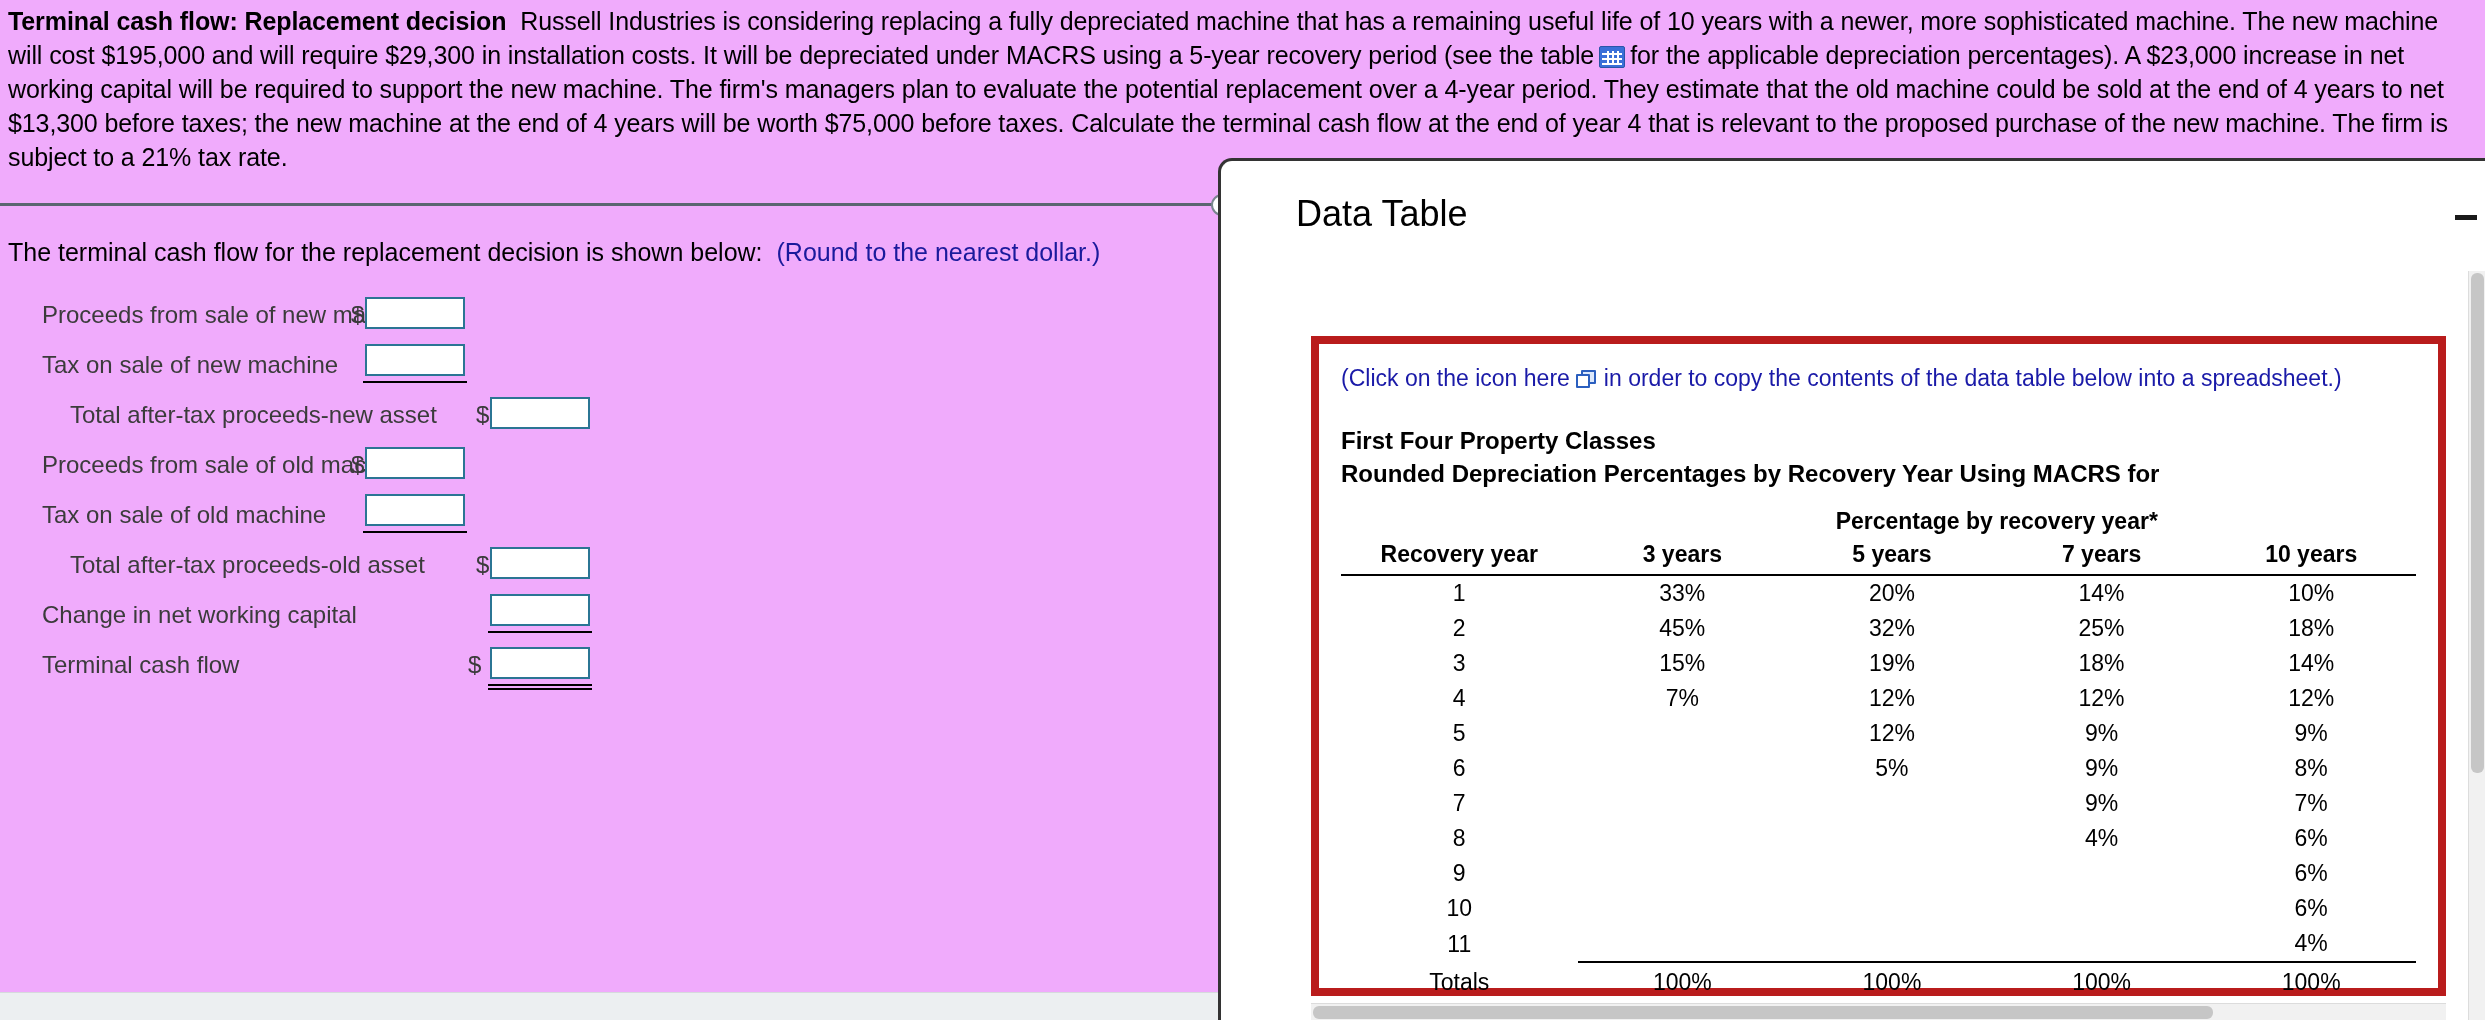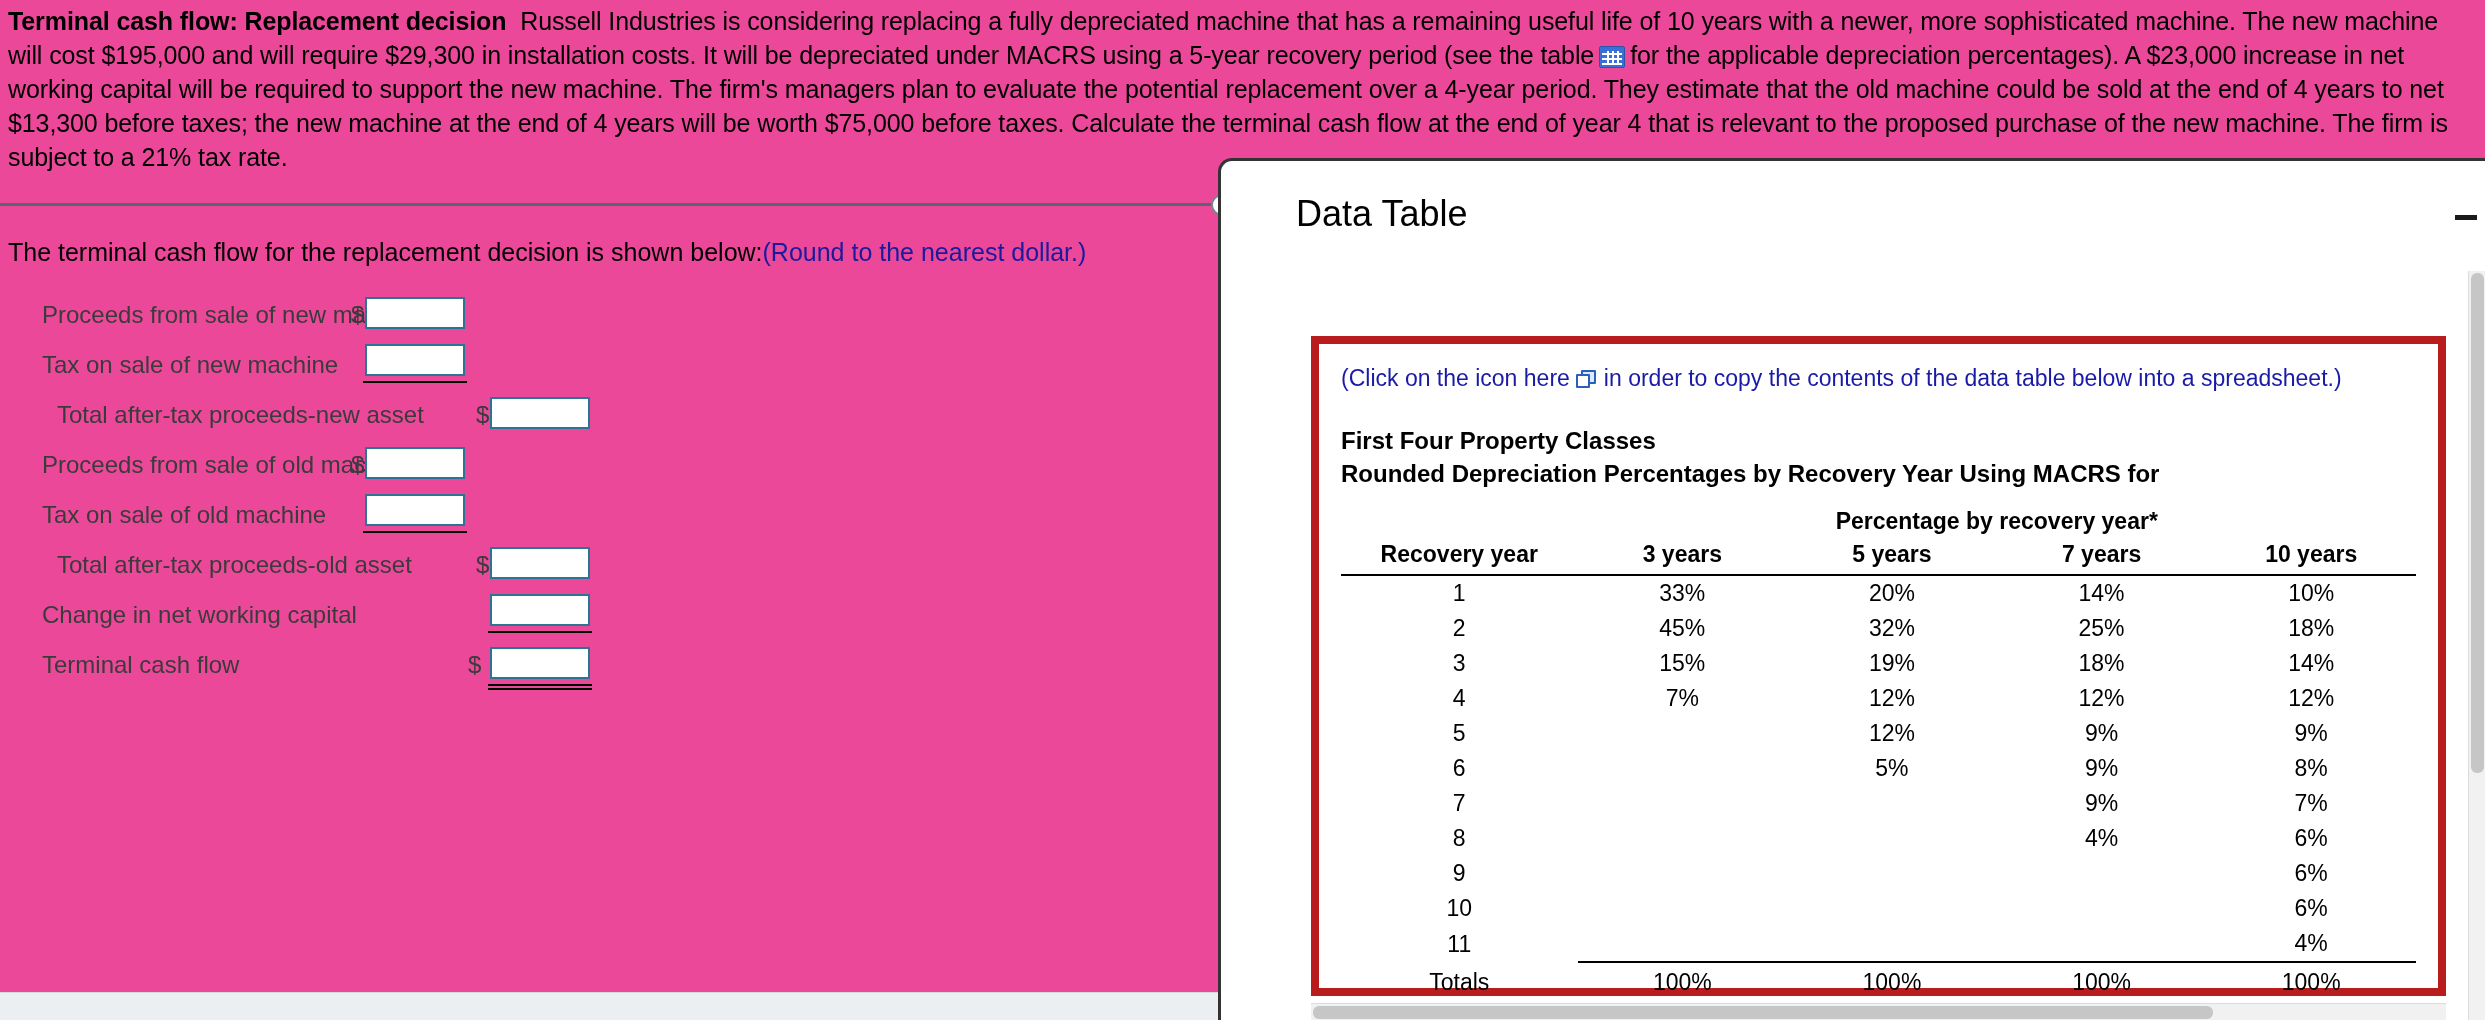--- a/index.html
+++ b/index.html
@@ -3,21 +3,21 @@
 <meta charset="utf-8">
 <style>
   * { box-sizing: border-box; }
   html, body {
     margin: 0; padding: 0;
     width: 2485px; height: 1020px;
     background: #ffffff;
     font-family: "Liberation Sans", sans-serif;
     overflow: hidden;
   }
-  #root { position: relative; width: 2485px; height: 1020px; background: #ec4899; }
+  #root { position: relative; width: 2485px; height: 1020px; background: #f0abfc; }
 
   
   .problem {
     position: absolute;
     left: 8px; top: 4px;
     width: 2470px;
     font-size: 25px;
     line-height: 34px;
     color: #000;
     letter-spacing: -0.1px;
@@ -55,36 +55,36 @@
   }
 
   
   .answer-line {
     position: absolute;
     left: 8px; top: 238px;
     font-size: 25px;
     color: #000;
     white-space: nowrap;
   }
-  .answer-line .hint { color: #1a1a9c; }
+  .answer-line .hint { color: #1a1a9c; margin-left: 14px; }
 
   .form { position: absolute; left: 0px; top: 290px; width: 760px; }
   .row {
     position: relative;
     height: 50px;
   }
   .row .label {
     position: absolute;
     left: 42px;
     top: 11px;
     font-size: 24px;
     color: #3b3b3b;
     white-space: nowrap;
   }
-  .row .label.indent { left: 57px; }
+  .row .label.indent { left: 70px; }
   .row .dollar {
     position: absolute;
     font-size: 24px;
     color: #3b3b3b;
     top: 11px;
   }
   .box {
     position: absolute;
     border: 2px solid #2b7594;
     background: #fff;

